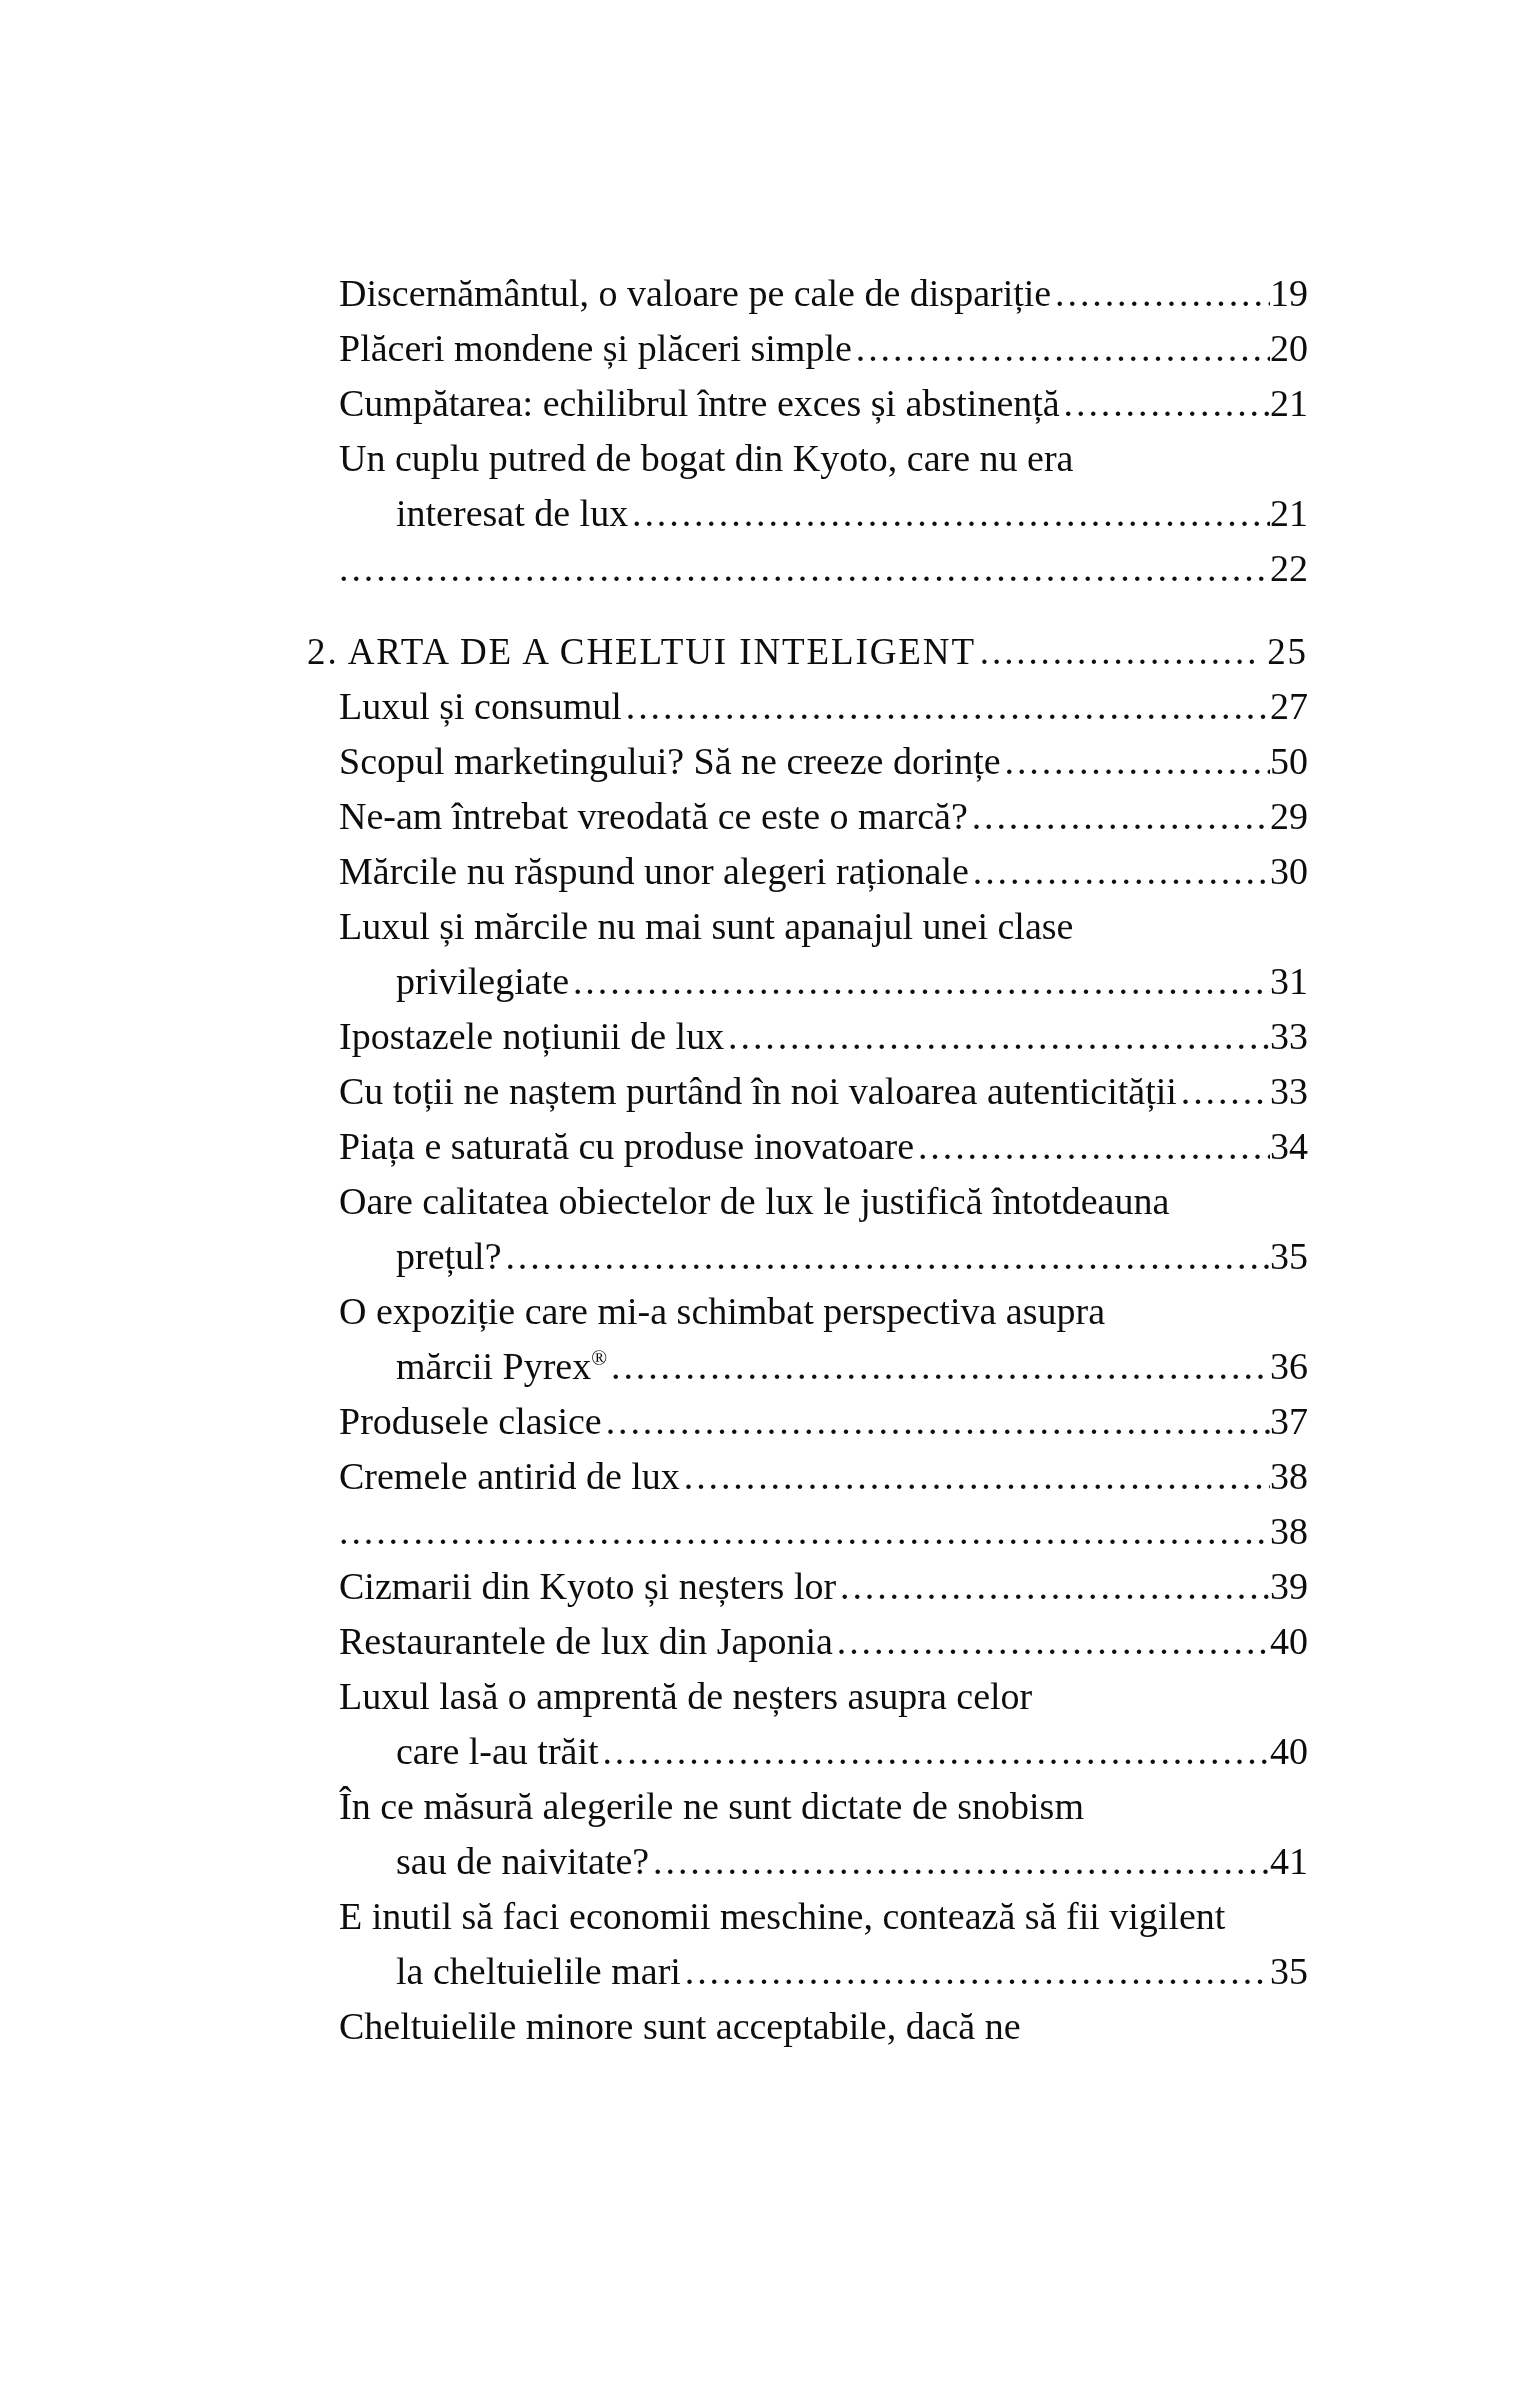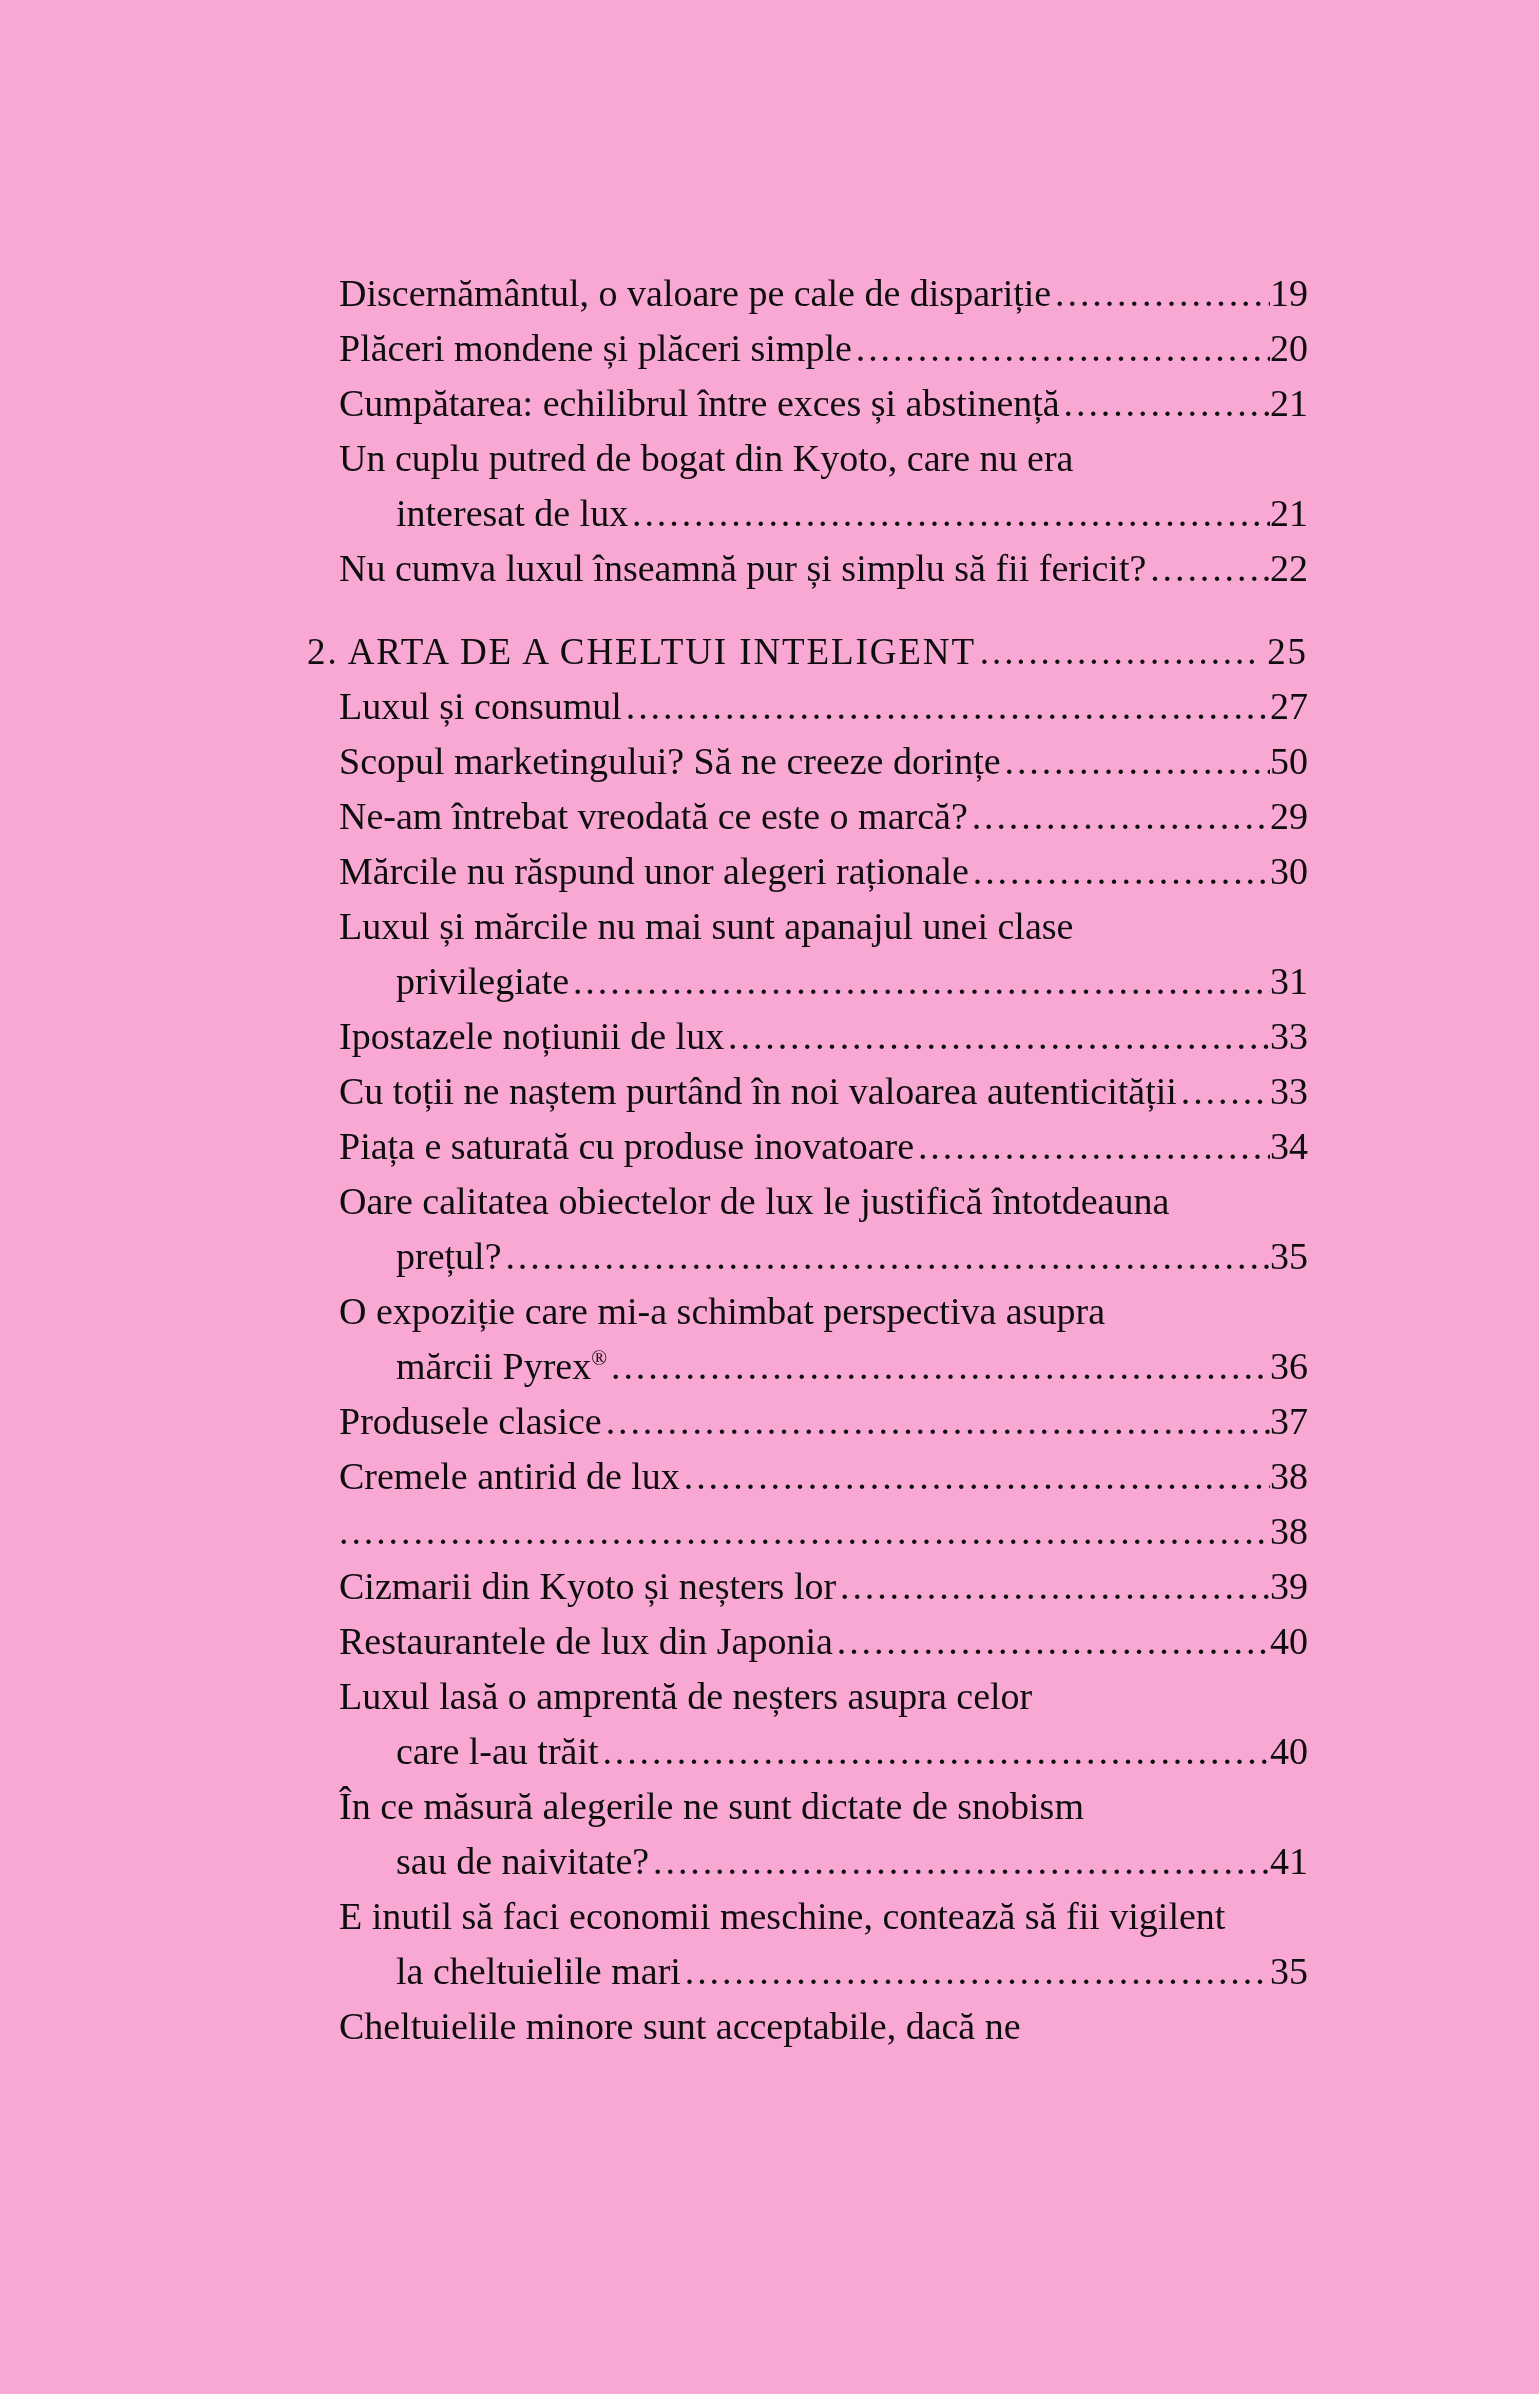--- a/index.html
+++ b/index.html
@@ -5,21 +5,21 @@
 <style>
   html, body {
     margin: 0;
     padding: 0;
     background: #e8e8e8;
   }
   .page {
     position: relative;
     width: 1539px;
     height: 2394px;
-    background: #f9a8d4;
+    background: #ffffff;
     font-family: "Liberation Serif", "DejaVu Serif", serif;
     color: #0d0d0d;
     overflow: hidden;
   }
   .toc {
     position: absolute;
     left: 307px;
     top: 266px;
     width: 1001px;
   }
@@ -82,21 +82,20 @@
       <div class="row entry nonum">
     <span class="title"><span class="title-text">Un cuplu putred de bogat din Kyoto, care nu era</span><sup></sup></span>
 
   </div>
       <div class="row cont">
     <span class="title"><span class="title-text">interesat de lux</span><sup></sup></span>
     <span class="leader"></span>
     <span class="pagenum">21</span>
   </div>
       <div class="row entry">
-    <span class="title"><span class="title-text">Nu cumva luxul înseamnă pur și simplu să fii fericit?</span><sup></sup></span>
     <span class="leader"></span>
     <span class="pagenum">22</span>
   </div>
       <div class="row heading">
     <span class="title"><span class="title-text">2. ARTA DE A CHELTUI INTELIGENT</span><sup></sup></span>
     <span class="leader"></span>
     <span class="pagenum">25</span>
   </div>
       <div class="row entry">
     <span class="title"><span class="title-text">Luxul și consumul</span><sup></sup></span>

